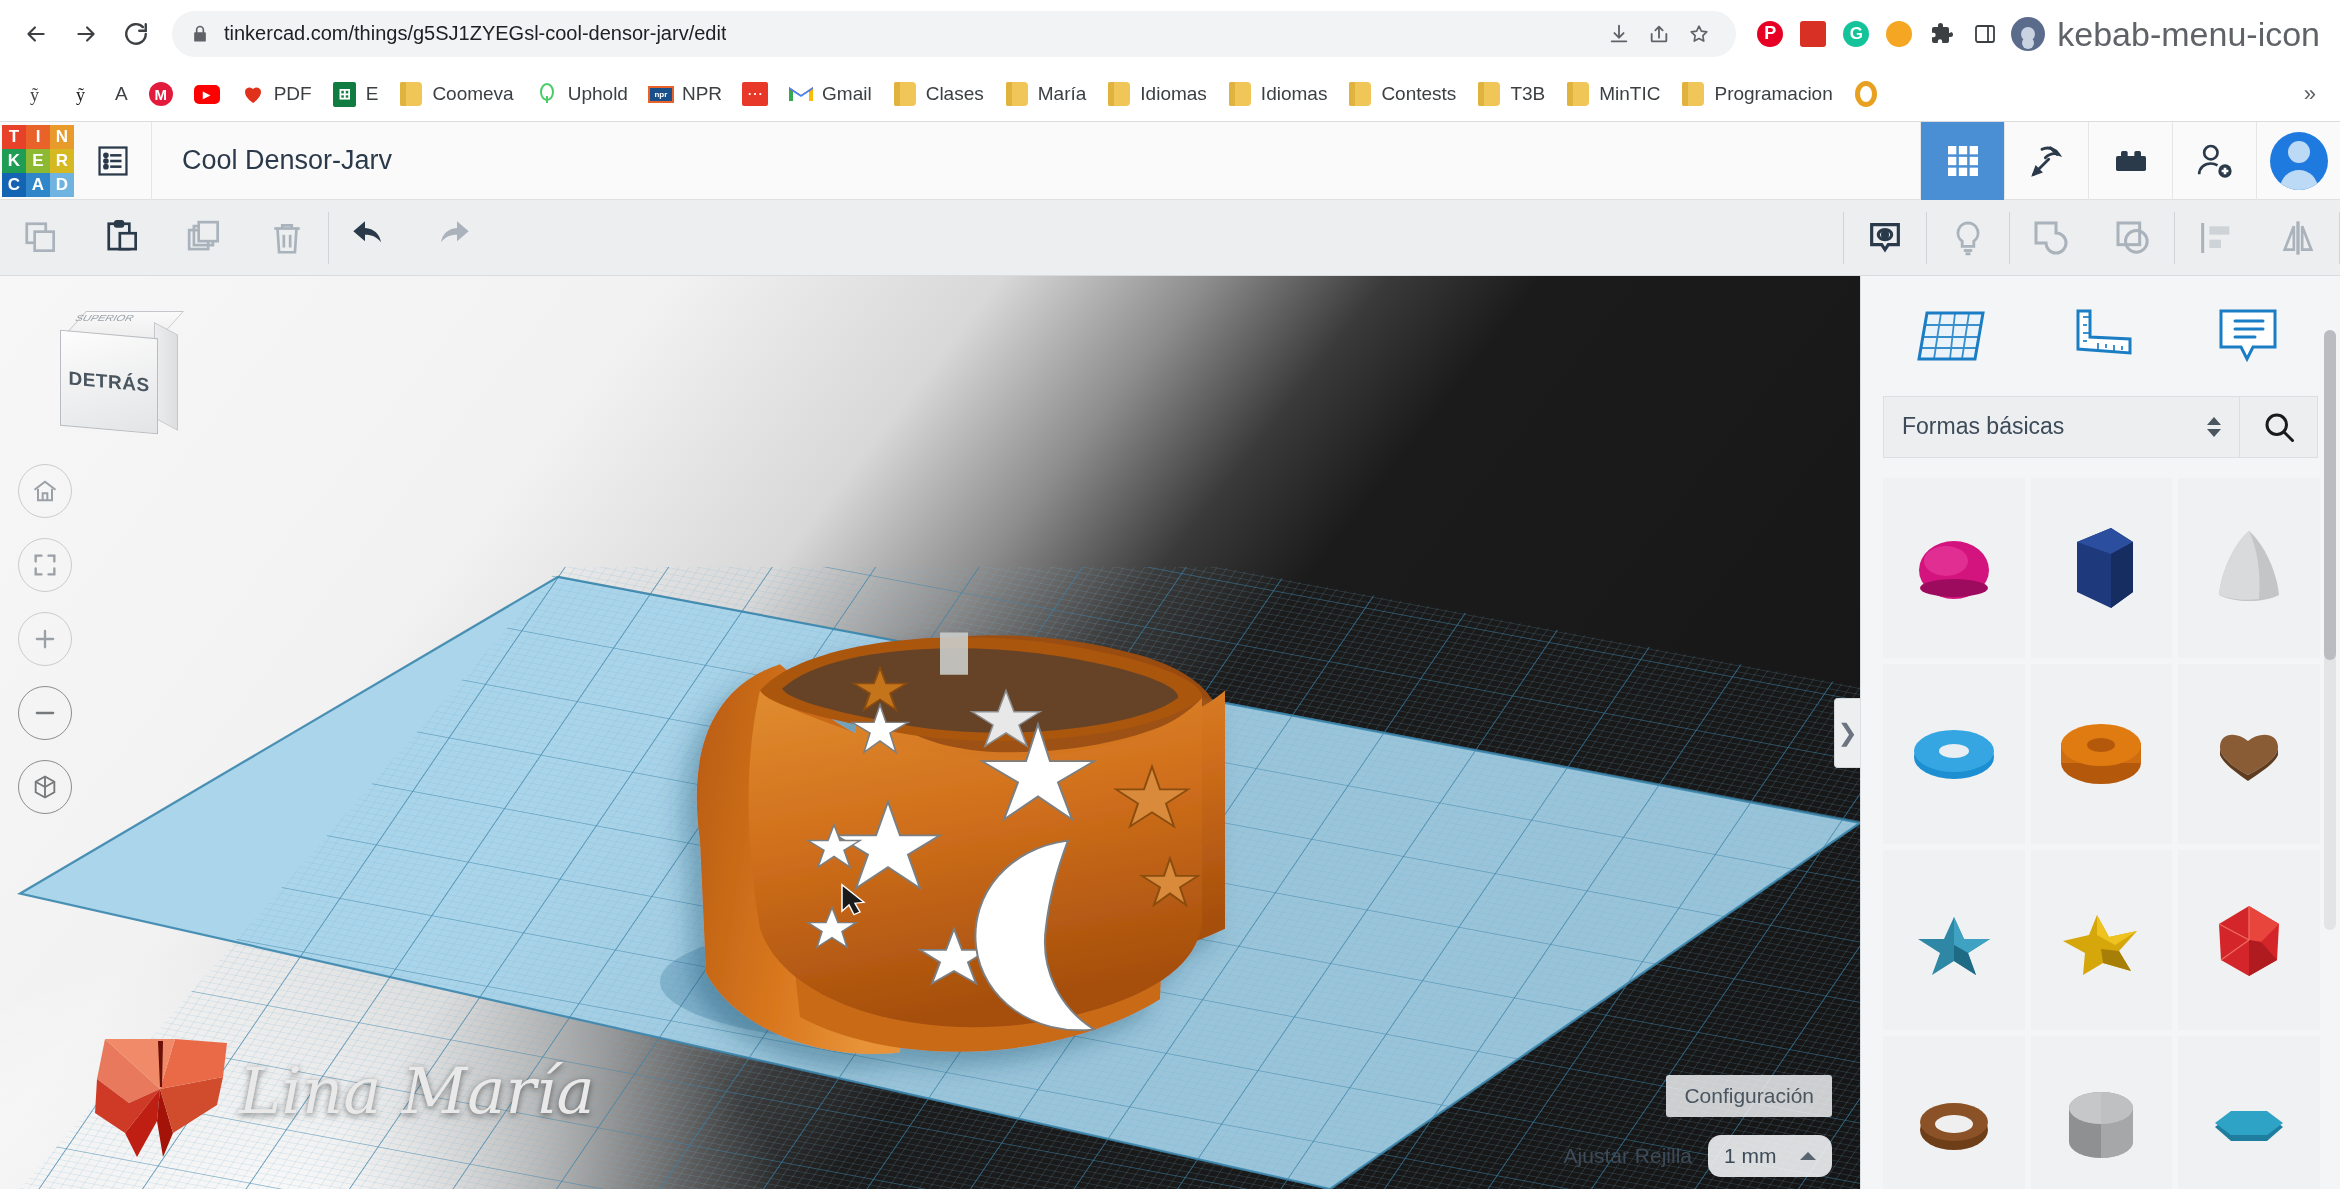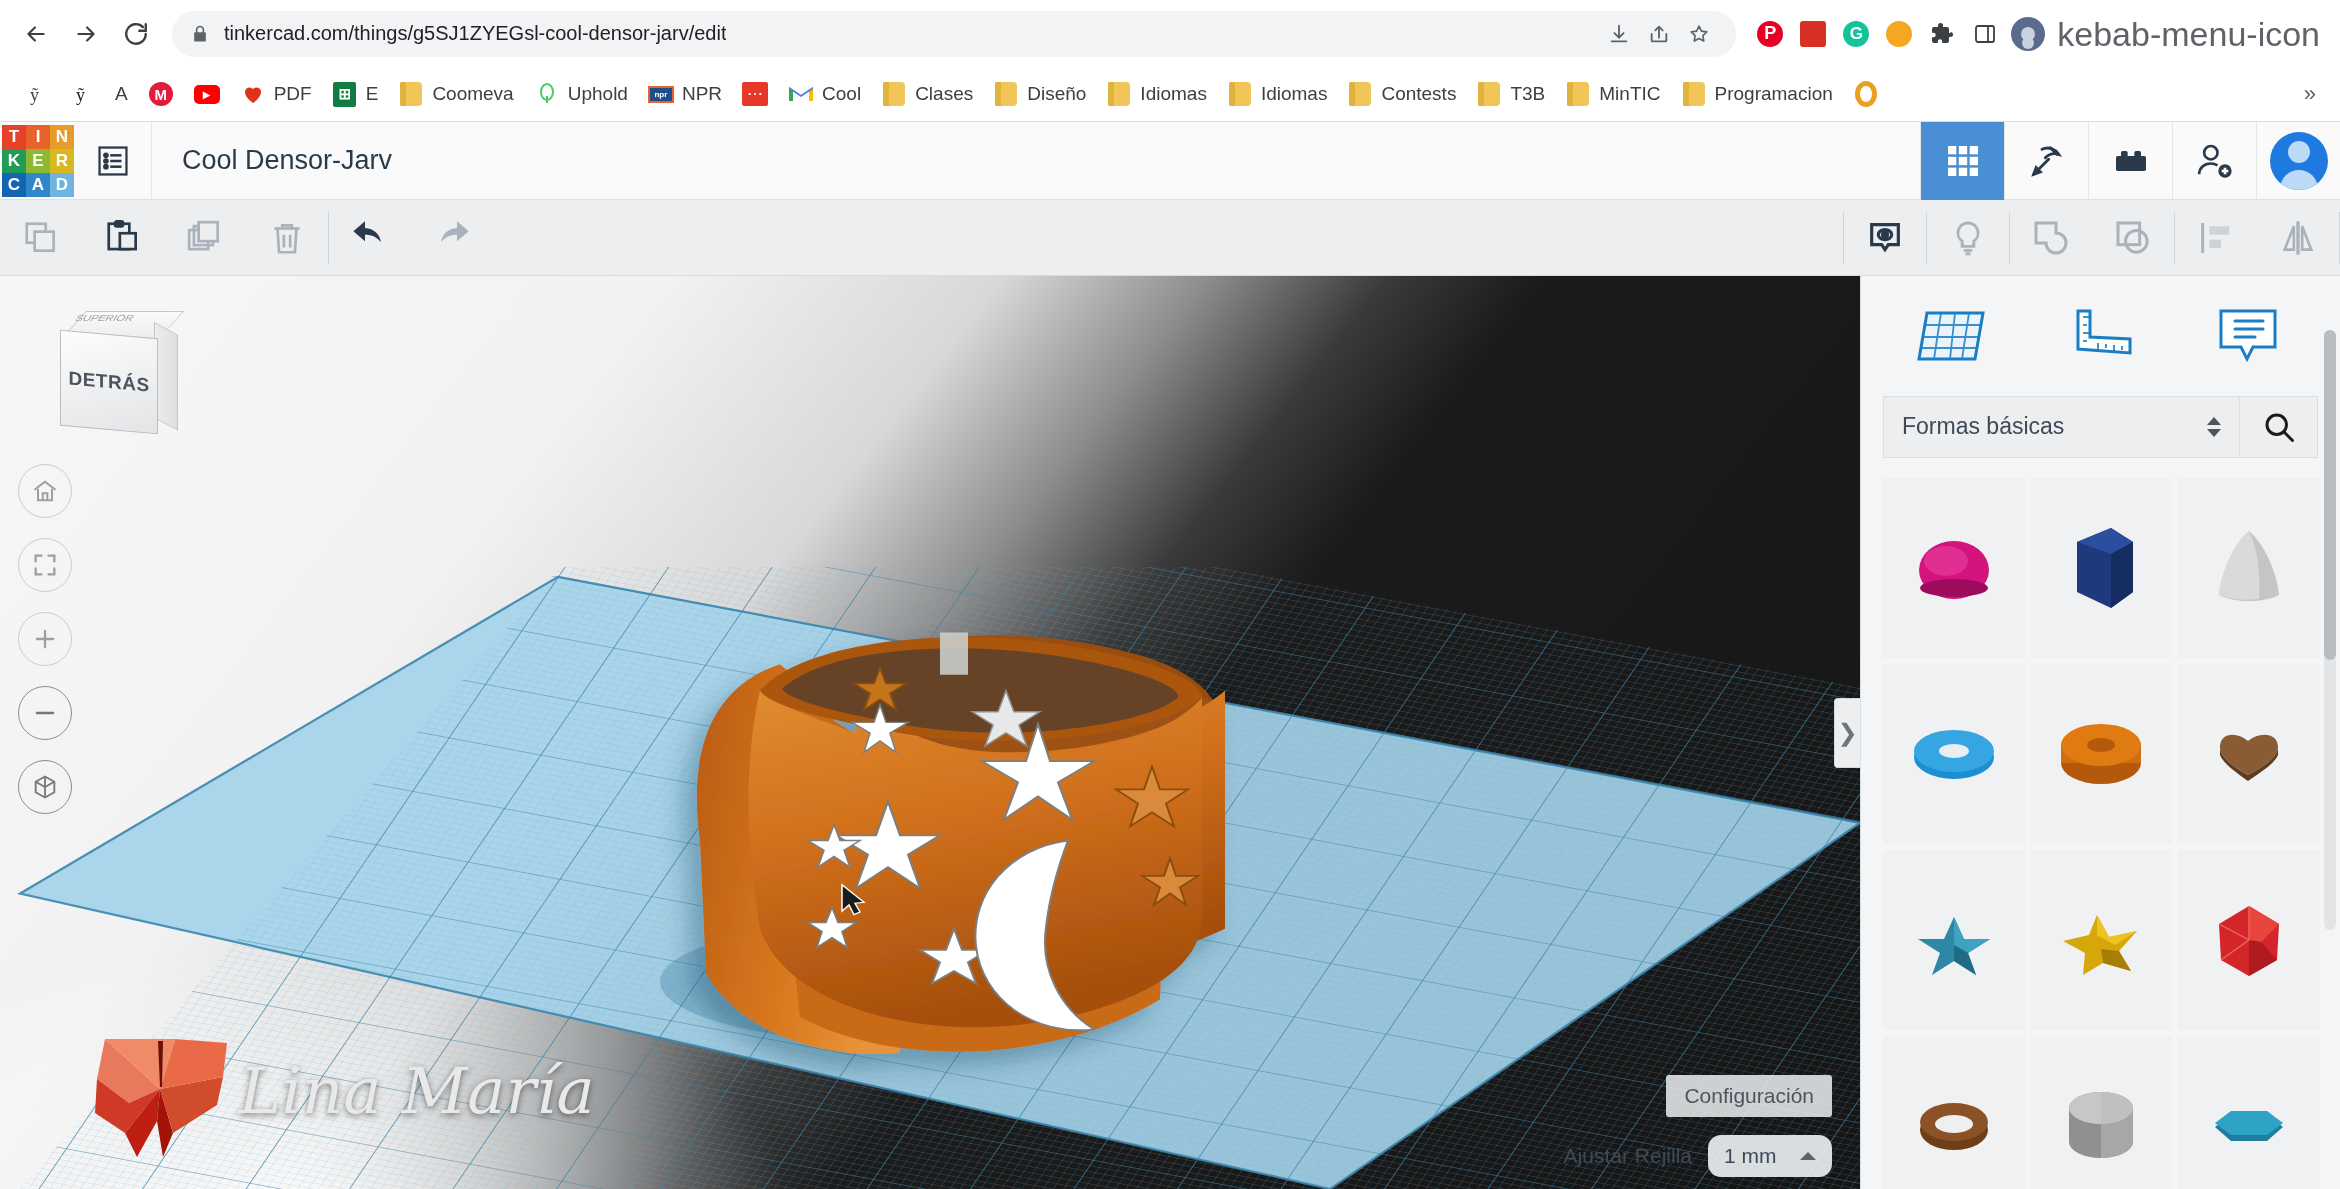--- a/index.html
+++ b/index.html
@@ -408,33 +408,33 @@
     <div class="bm">
         <span class="bm-ico">
           <svg width="26" height="20" viewBox="0 0 26 20">
             <path d="M1 3l12 8L25 3v14H1z" fill="#fff"></path>
             <path d="M1 3v14h4V7l8 5 8-5v10h4V3l-12 8z" fill="#ea4335"></path>
             <path d="M1 3l12 8 12-8v2l-12 8L1 5z" fill="#4285f4"></path>
             <path d="M21 17h4V5l-4 3z" fill="#fbbc04"></path>
             <path d="M1 17h4V8L1 5z" fill="#34a853"></path>
           </svg>
         </span>
-        <span>Cool</span>
+        <span>Gmail</span>
       </div>
     <div class="bm">
         <span class="bm-ico">
           <span class="folder-ico"></span>
         </span>
         <span>Clases</span>
       </div>
     <div class="bm">
         <span class="bm-ico">
           <span class="folder-ico"></span>
         </span>
-        <span>Diseño</span>
+        <span>María</span>
       </div>
     <div class="bm">
         <span class="bm-ico">
           <span class="folder-ico"></span>
         </span>
         <span>Idiomas</span>
       </div>
     <div class="bm">
         <span class="bm-ico">
           <span class="folder-ico"></span>

